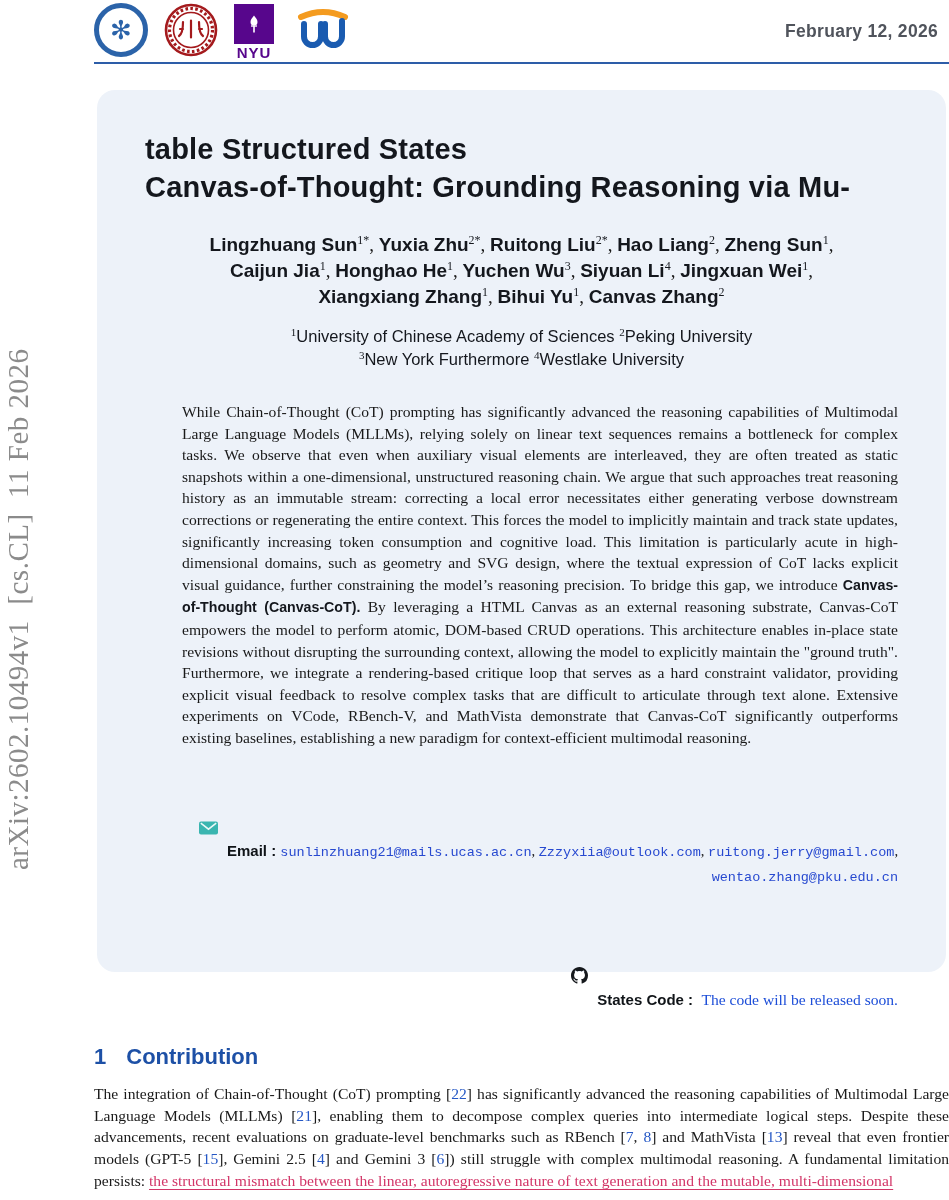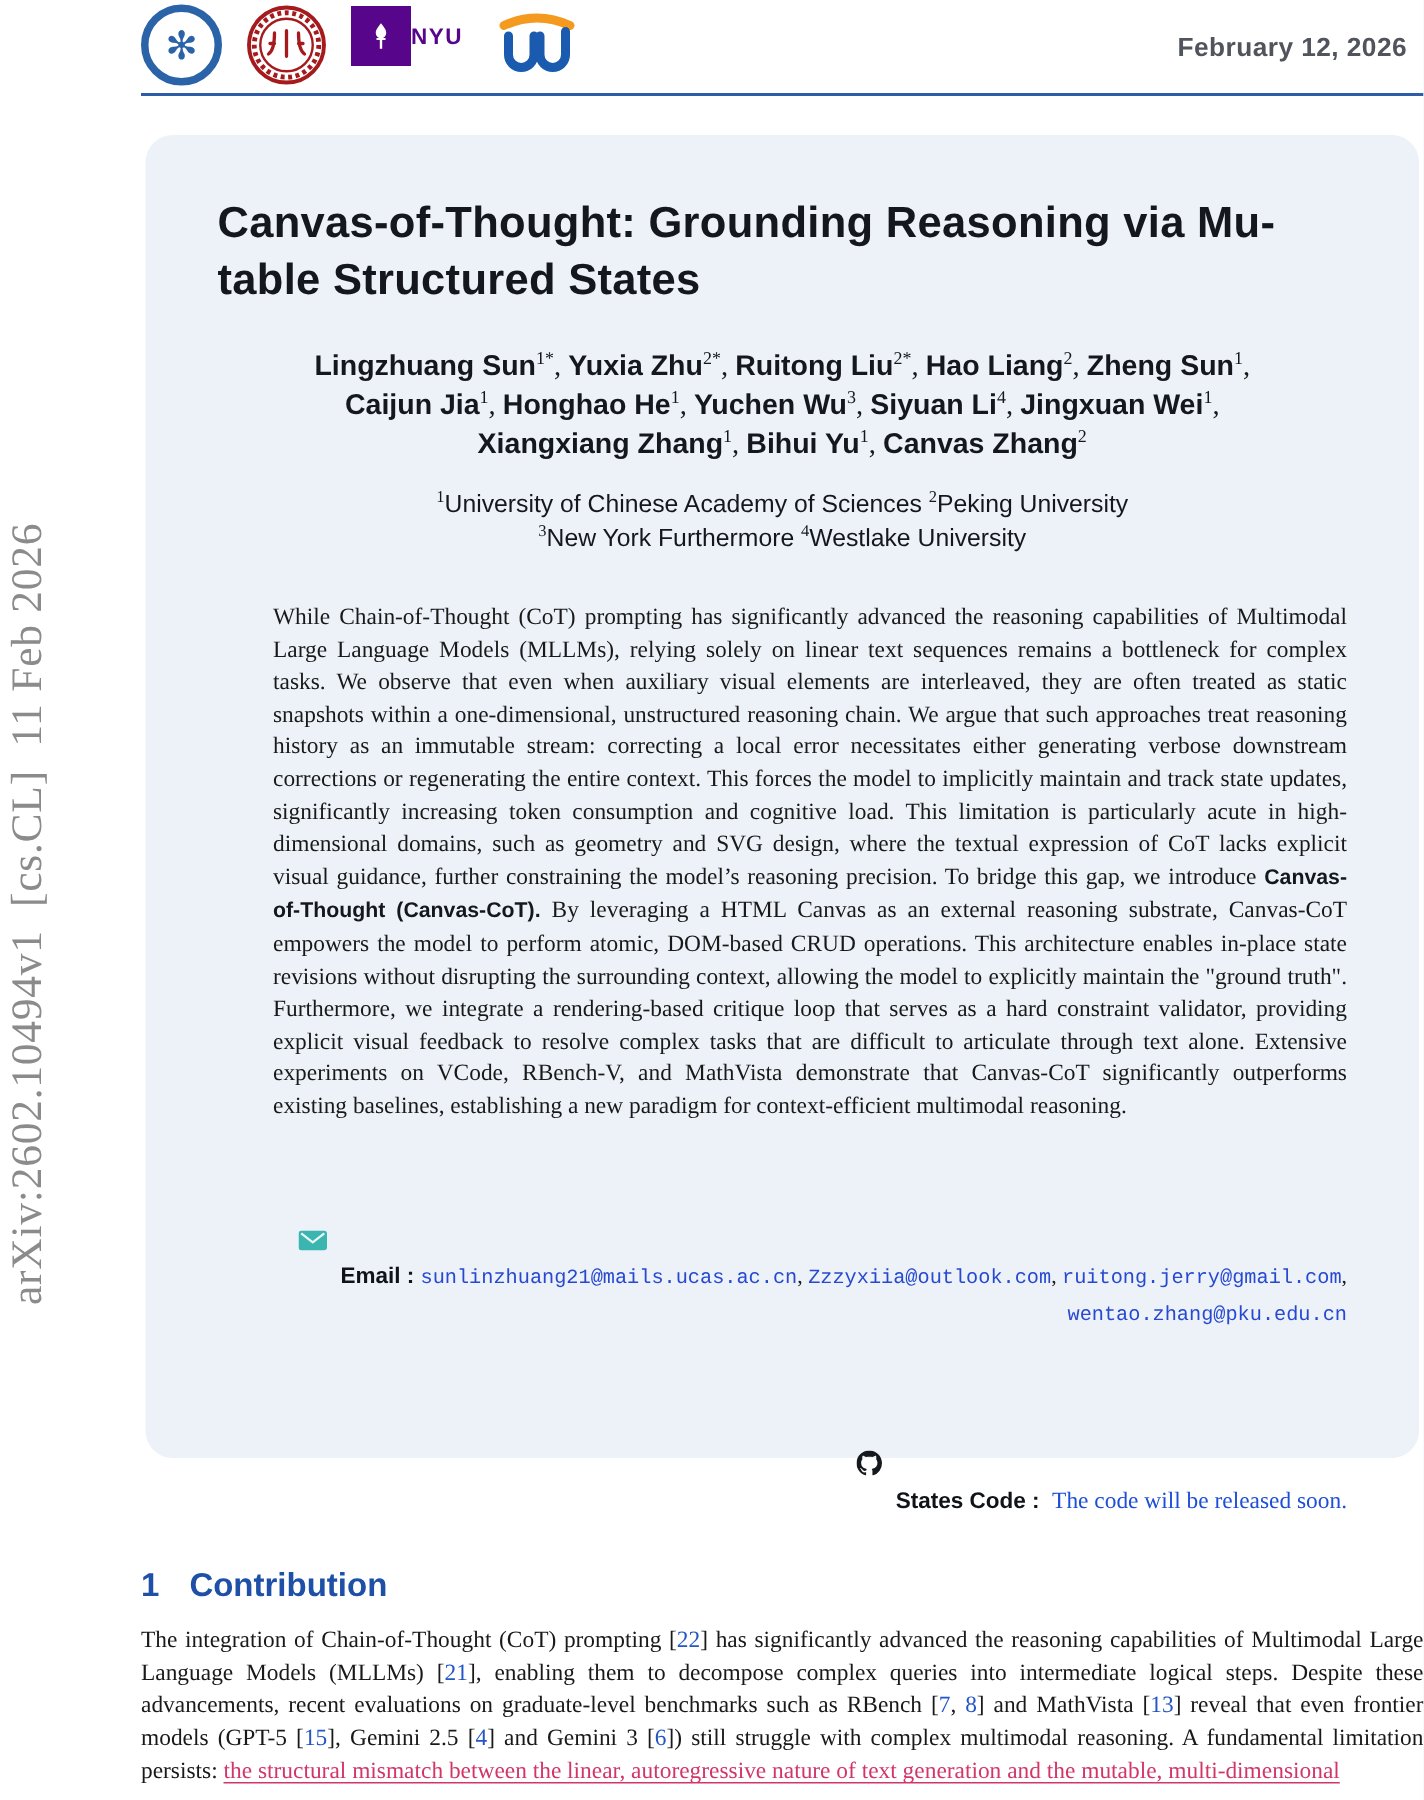--- a/index.html
+++ b/index.html
@@ -6,21 +6,21 @@
   body{
     width:949px;height:1200px;position:relative;overflow:hidden;
     background:#ffffff;font-family:"Liberation Sans",sans-serif;
   }
   
   .logos{position:absolute;left:94px;top:3px;display:flex;gap:16px;align-items:flex-start;}
   .logo-circle{width:54px;height:54px;border-radius:50%;box-sizing:border-box;background:#fff;
     display:flex;align-items:center;justify-content:center;}
   .ucas{border:5px solid var(--ucas_blue);color:var(--ucas_blue);font-size:26px;line-height:1;}
   .pku{color:var(--pku_red);}
-  .nyu{display:flex;flex-direction:row;align-items:center;margin-top:1px;}
+  .nyu{display:flex;flex-direction:column;align-items:center;margin-top:1px;}
   .nyu-box{width:40px;height:40px;background:var(--nyu_purple);display:flex;align-items:center;justify-content:center;}
   .nyu-label{font-weight:bold;font-size:15px;letter-spacing:1px;color:var(--nyu_purple);line-height:16px;margin-top:1px;}
   .westlake{margin-top:2px;color:var(--westlake_blue);}
   .date{position:absolute;top:21px;right:11px;font-size:17.5px;font-weight:bold;color:var(--date_gray);letter-spacing:0.3px;}
   .rule{position:absolute;left:94px;right:0;top:62px;height:2px;background:var(--rule_blue);}
   
   .arxiv{position:absolute;left:2px;top:278px;height:662px;width:44px;
     writing-mode:vertical-rl;transform:rotate(180deg);text-align:center;
     font-family:"Liberation Serif",serif;font-size:29px;letter-spacing:0.5px;
     color:var(--arxiv_gray);white-space:pre;}
@@ -90,22 +90,22 @@
     </div>
   </div>
   <div class="date">February 12, 2026</div>
   <div class="rule"></div>
 </header>
 
 <div class="arxiv">arXiv:2602.10494v1  [cs.CL]  11 Feb 2026</div>
 
 <section class="card">
   <h1 class="title">
+    <div>table Structured States</div>
     <div>Canvas-of-Thought: Grounding Reasoning via Mu-</div>
-    <div>table Structured States</div>
   </h1>
   <div class="authors"><span class="sg-p">Lingzhuang Sun</span><sup>1*</sup><span class="sg-sep">, </span><span class="sg-p">Yuxia Zhu</span><sup>2*</sup><span class="sg-sep">, </span><span class="sg-p">Ruitong Liu</span><sup>2*</sup><span class="sg-sep">, </span><span class="sg-p">Hao Liang</span><sup>2</sup><span class="sg-sep">, </span><span class="sg-p">Zheng Sun</span><sup>1</sup><span class="sg-sep">,</span></div>
   <div class="authors"><span class="sg-p">Caijun Jia</span><sup>1</sup><span class="sg-sep">, </span><span class="sg-p">Honghao He</span><sup>1</sup><span class="sg-sep">, </span><span class="sg-p">Yuchen Wu</span><sup>3</sup><span class="sg-sep">, </span><span class="sg-p">Siyuan Li</span><sup>4</sup><span class="sg-sep">, </span><span class="sg-p">Jingxuan Wei</span><sup>1</sup><span class="sg-sep">,</span></div>
   <div class="authors"><span class="sg-p">Xiangxiang Zhang</span><sup>1</sup><span class="sg-sep">, </span><span class="sg-p">Bihui Yu</span><sup>1</sup><span class="sg-sep">, </span><span class="sg-p">Canvas Zhang</span><sup>2</sup></div>
   <div class="affils"><sup>1</sup><span class="sg-p">University of Chinese Academy of Sciences </span><sup>2</sup><span class="sg-p">Peking University</span></div>
   <div class="affils" style="margin-top:0"><sup>3</sup><span class="sg-p">New York Furthermore </span><sup>4</sup><span class="sg-p">Westlake University</span></div>
   <p class="abstract"><span class="sg-p">While Chain-of-Thought (CoT) prompting has significantly advanced the reasoning capabilities of Multimodal Large Language Models (MLLMs), relying solely on linear text sequences remains a bottleneck for complex tasks. We observe that even when auxiliary visual elements are interleaved, they are often treated as static snapshots within a one-dimensional, unstructured reasoning chain. We argue that such approaches treat reasoning history as an immutable stream: correcting a local error necessitates either generating verbose downstream corrections or regenerating the entire context. This forces the model to implicitly maintain and track state updates, significantly increasing token consumption and cognitive load. This limitation is particularly acute in high-dimensional domains, such as geometry and SVG design, where the textual expression of CoT lacks explicit visual guidance, further constraining the model’s reasoning precision. To bridge this gap, we introduce </span><span class="sg-b">Canvas-of-Thought (Canvas-CoT).</span><span class="sg-p"> By leveraging a HTML Canvas as an external reasoning substrate, Canvas-CoT empowers the model to perform atomic, DOM-based CRUD operations. This architecture enables in-place state revisions without disrupting the surrounding context, allowing the model to explicitly maintain the "ground truth". Furthermore, we integrate a rendering-based critique loop that serves as a hard constraint validator, providing explicit visual feedback to resolve complex tasks that are difficult to articulate through text alone. Extensive experiments on VCode, RBench-V, and MathVista demonstrate that Canvas-CoT significantly outperforms existing baselines, establishing a new paradigm for context-efficient multimodal reasoning.</span></p>
   <div class="crow">
     <span class="cicon">
       <svg width="19" height="14" viewBox="0 0 19 14">

